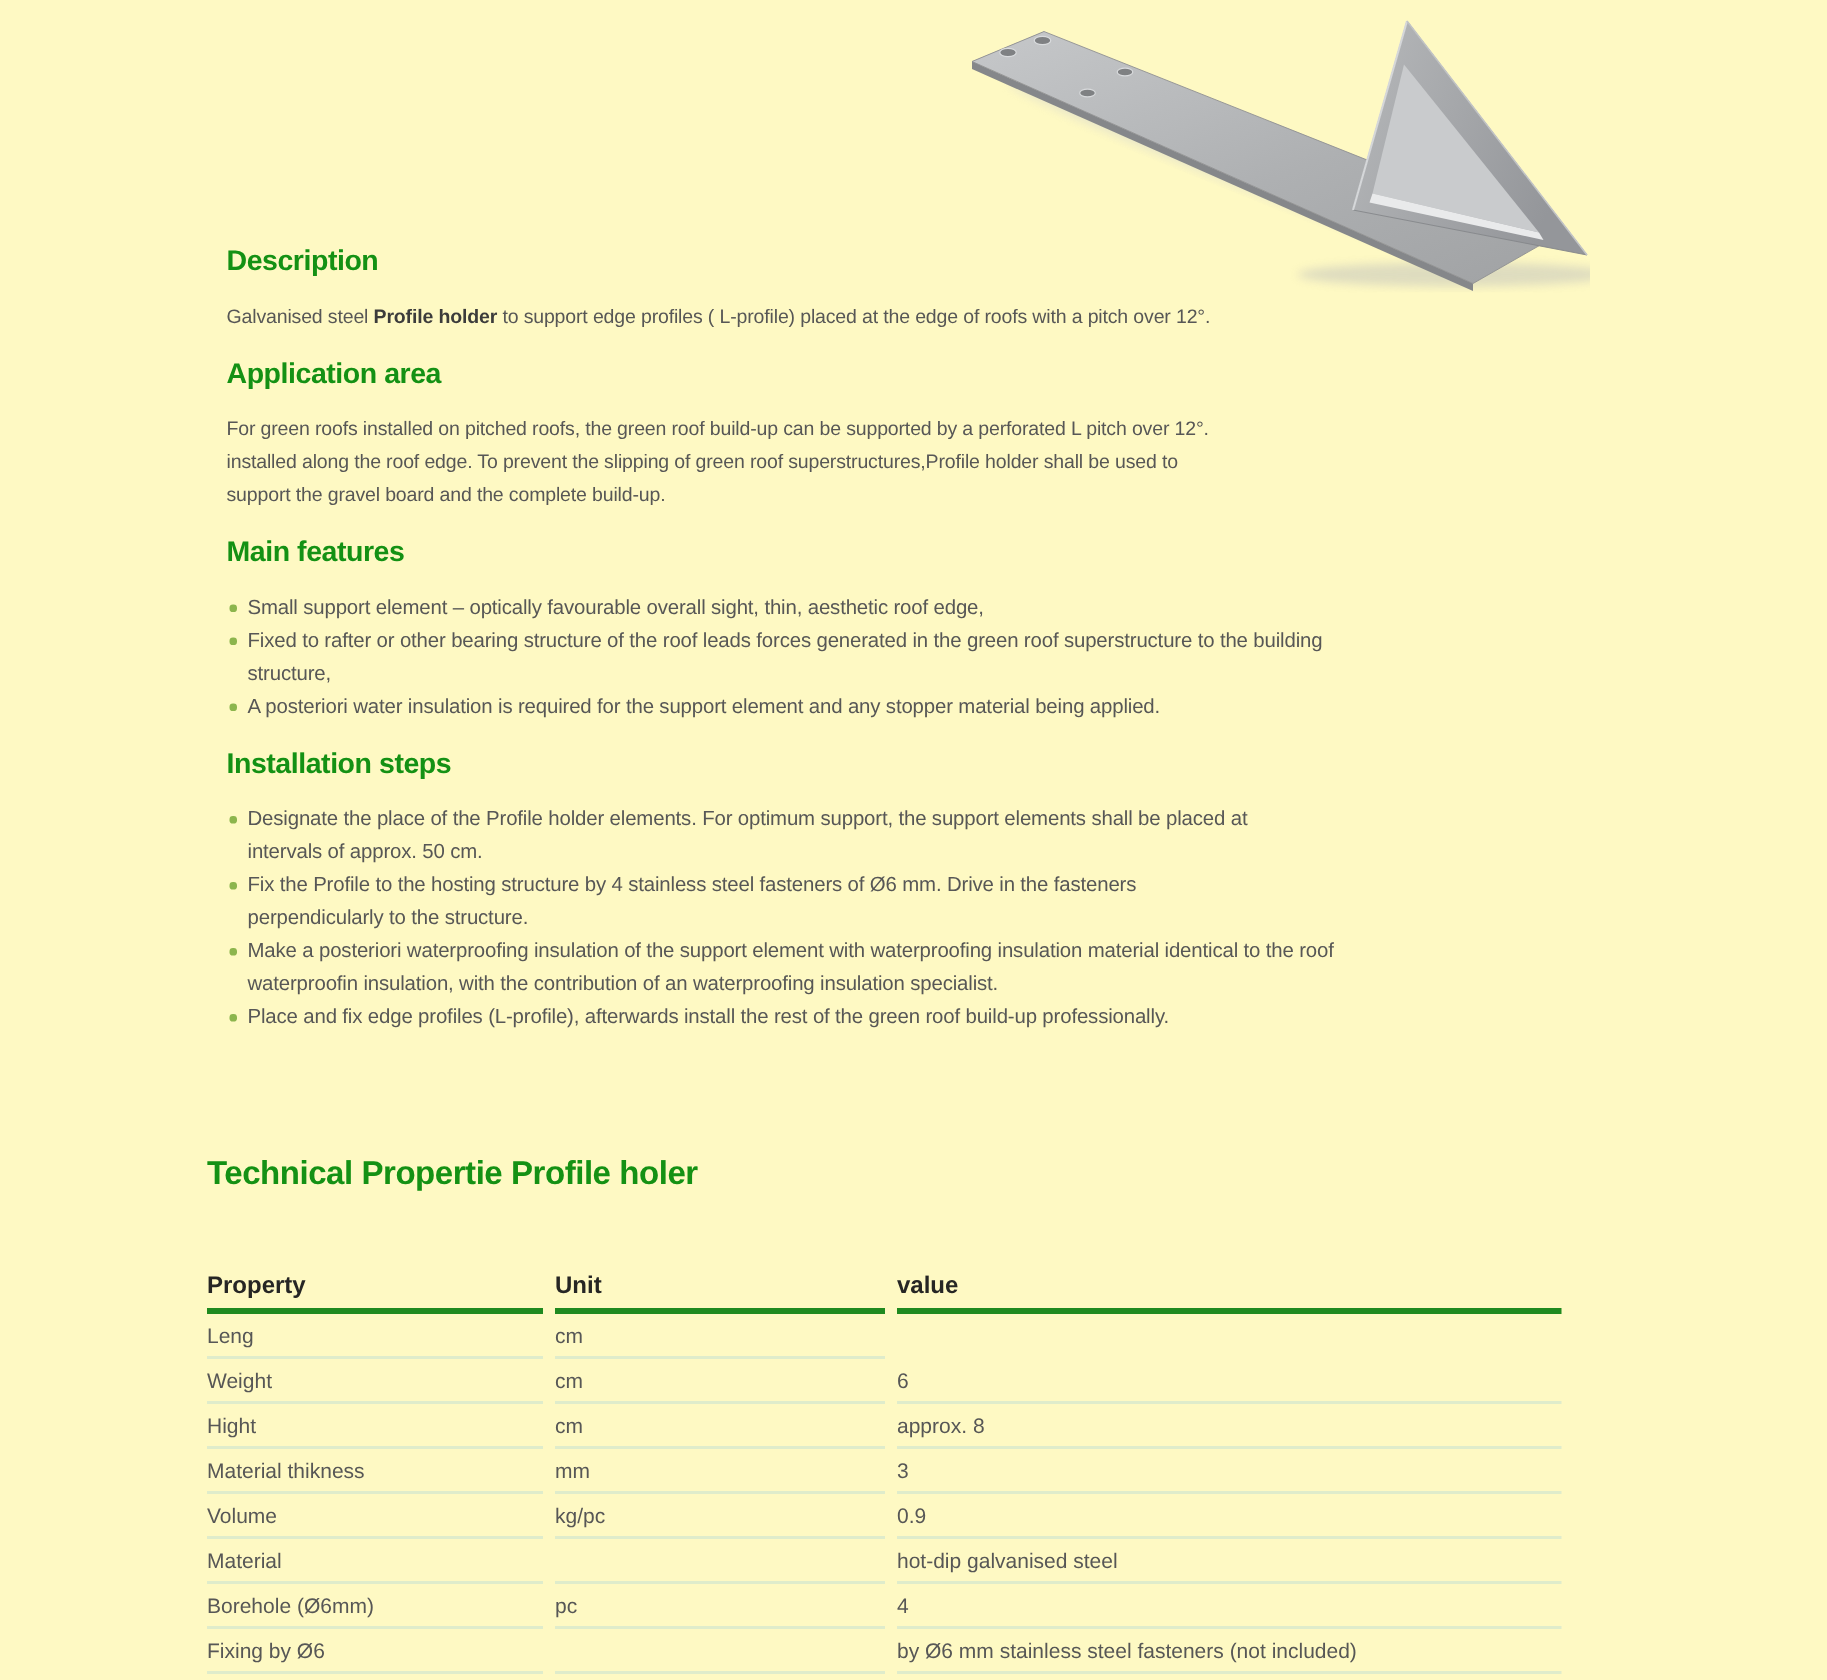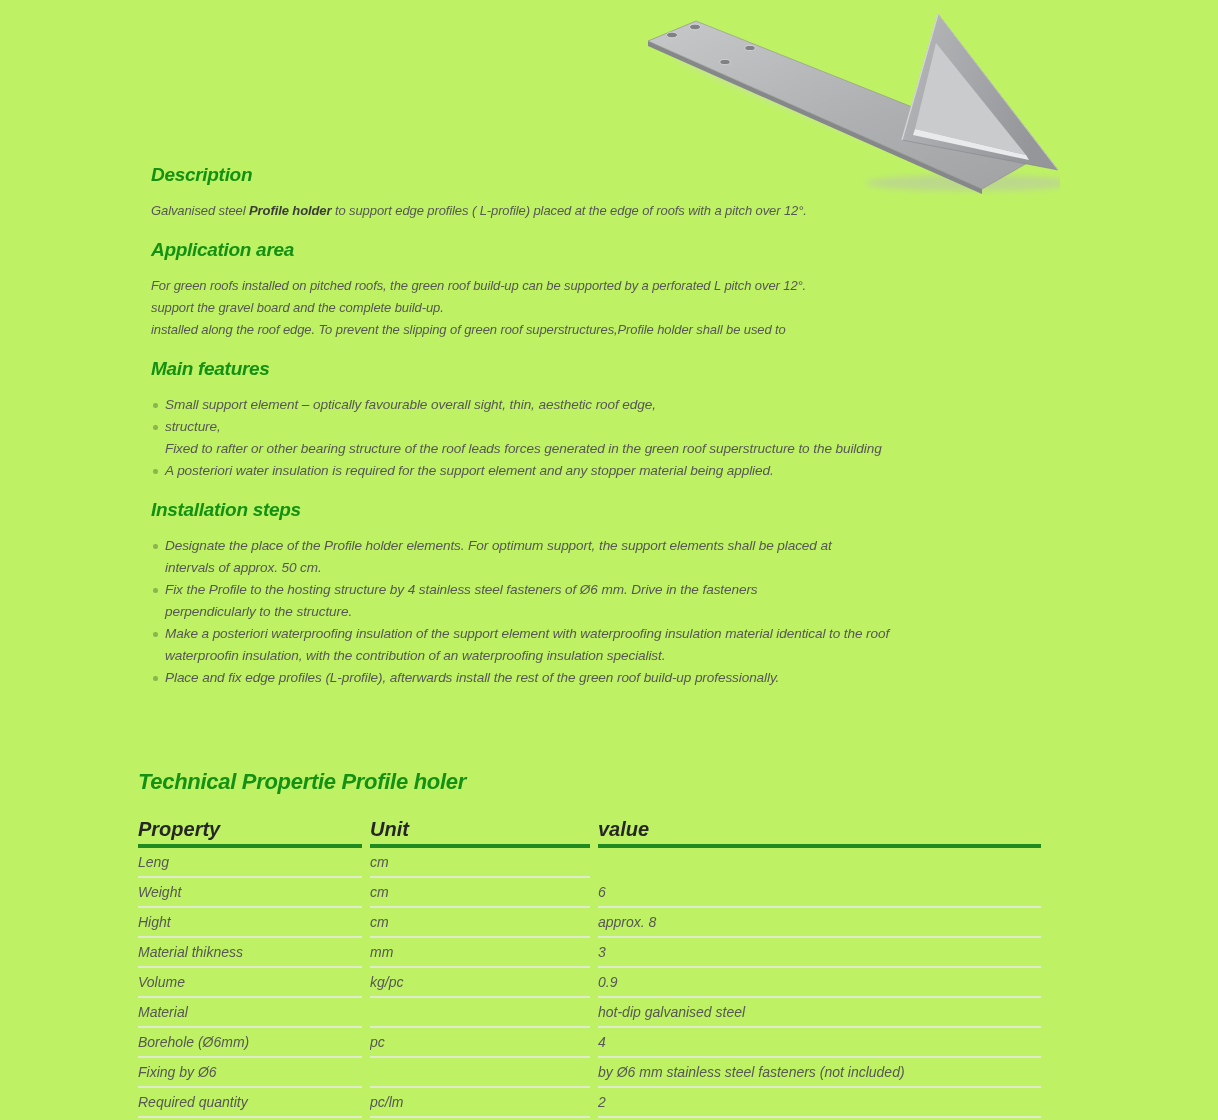--- a/index.html
+++ b/index.html
@@ -1,17 +1,17 @@
 <!DOCTYPE html>
 <html style="--heading-green: #149114; --table-header-line: #1f8a1f; --table-row-line: #dfeccb; --bullet-green: #8cb54d; --body-text: #575756; --strong-text: #3c3c3b; --table-header-text: #262624; --metal-light: #c2c4c6; --metal-mid: #a8aaac; --metal-dark: #8a8c8e;"><head>
 <meta charset="utf-8">
 <style>
   html,body{margin:0;padding:0;background:#fff;}
-  .page{position:relative;width:1218px;height:1120px;background:#bef264;overflow:hidden;
-        font-family:"Liberation Sans",sans-serif;color:var(--body-text,#575756);font-style:italic;}
+  .page{position:relative;width:1218px;height:1120px;background:#fef9c3;overflow:hidden;
+        font-family:"Liberation Sans",sans-serif;color:var(--body-text,#575756);}
   
   .product-image{position:absolute;left:630px;top:5px;width:430px;height:190px;}
   
   .content{position:absolute;left:151px;top:155px;width:895px;}
   h2.sec{color:var(--heading-green,#149114);font-size:19px;line-height:24px;font-weight:700;
          margin:16px 0 13px;letter-spacing:-0.3px;}
   #sections .sec-block:first-child h2.sec{margin-top:8px;}
   .para{margin:0;font-size:13px;line-height:22px;color:var(--body-text,#575756);letter-spacing:-0.1px;}
   .para b{color:var(--strong-text,#3c3c3b);}
   .ln{display:block;white-space:nowrap;}
@@ -20,22 +20,22 @@
             color:var(--body-text,#575756);letter-spacing:-0.1px;}
   li.bullet::before{content:"";position:absolute;left:2px;top:9px;width:4.5px;height:4.5px;
             border-radius:50%;background:var(--bullet-green,#8cb54d);}
   
   .tech{position:absolute;left:138px;top:768px;width:903px;}
   h1.tech-title{color:var(--heading-green,#149114);font-size:22px;line-height:28px;font-weight:700;
          margin:0;letter-spacing:-0.3px;}
   .ttable{margin-top:25px;}
   .trow{display:grid;grid-template-columns:224px 220px 1fr;column-gap:8px;}
   .trow .cell{white-space:nowrap;overflow:hidden;}
-  .trow.head .cell{font-size:20px;line-height:17px;font-weight:700;color:var(--table-header-text,#262624);
-         padding:0 0 6px;border-bottom:4px solid var(--table-header-line,#1f8a1f);}
+  .trow.head .cell{font-size:16px;line-height:17px;font-weight:700;color:var(--table-header-text,#262624);
+         padding:0 0 6px;border-bottom:4px solid var(--table-header-line,#1f8a1f);margin-top:28px;}
   .trow.body .cell{font-size:14px;line-height:16px;color:var(--body-text,#575756);
          padding:6px 0;border-bottom:2px solid var(--table-row-line,#dfeccb);}
 </style>
 </head>
 <body>
 
 <div class="page">
 
   <div class="product-image">
     <svg width="430" height="190" viewBox="0 0 430 190" aria-hidden="true">
@@ -82,33 +82,33 @@
   <main class="content">
     <div id="sections">
         <section class="sec-block">
           <h2 class="sec">Description</h2>
           <p class="para"><span>Galvanised steel </span><b>Profile holder</b><span> to support edge profiles ( L-profile) placed at the edge of roofs with a pitch over 12°.</span></p>
         </section>
         <section class="sec-block">
           <h2 class="sec">Application area</h2>
           <p class="para">
             <span class="ln">For green roofs installed on pitched roofs, the green roof build-up can be supported by a perforated L pitch over 12°.</span>
+            <span class="ln">installed along the roof edge. To prevent the slipping of green roof superstructures,Profile holder shall be used to</span>
             <span class="ln">support the gravel board and the complete build-up.</span>
-            <span class="ln">installed along the roof edge. To prevent the slipping of green roof superstructures,Profile holder shall be used to</span>
           </p>
         </section>
         <section class="sec-block">
           <h2 class="sec">Main features</h2>
           <ul class="bullets">
             <li class="bullet">
               <span class="ln">Small support element – optically favourable overall sight, thin, aesthetic roof edge,</span>
             </li>
             <li class="bullet">
+              <span class="ln">Fixed to rafter or other bearing structure of the roof leads forces generated in the green roof superstructure to the building</span>
               <span class="ln">structure,</span>
-              <span class="ln">Fixed to rafter or other bearing structure of the roof leads forces generated in the green roof superstructure to the building</span>
             </li>
             <li class="bullet">
               <span class="ln">A posteriori water insulation is required for the support element and any stopper material being applied.</span>
             </li>
           </ul>
         </section>
         <section class="sec-block">
           <h2 class="sec">Installation steps</h2>
           <ul class="bullets">
             <li class="bullet">

